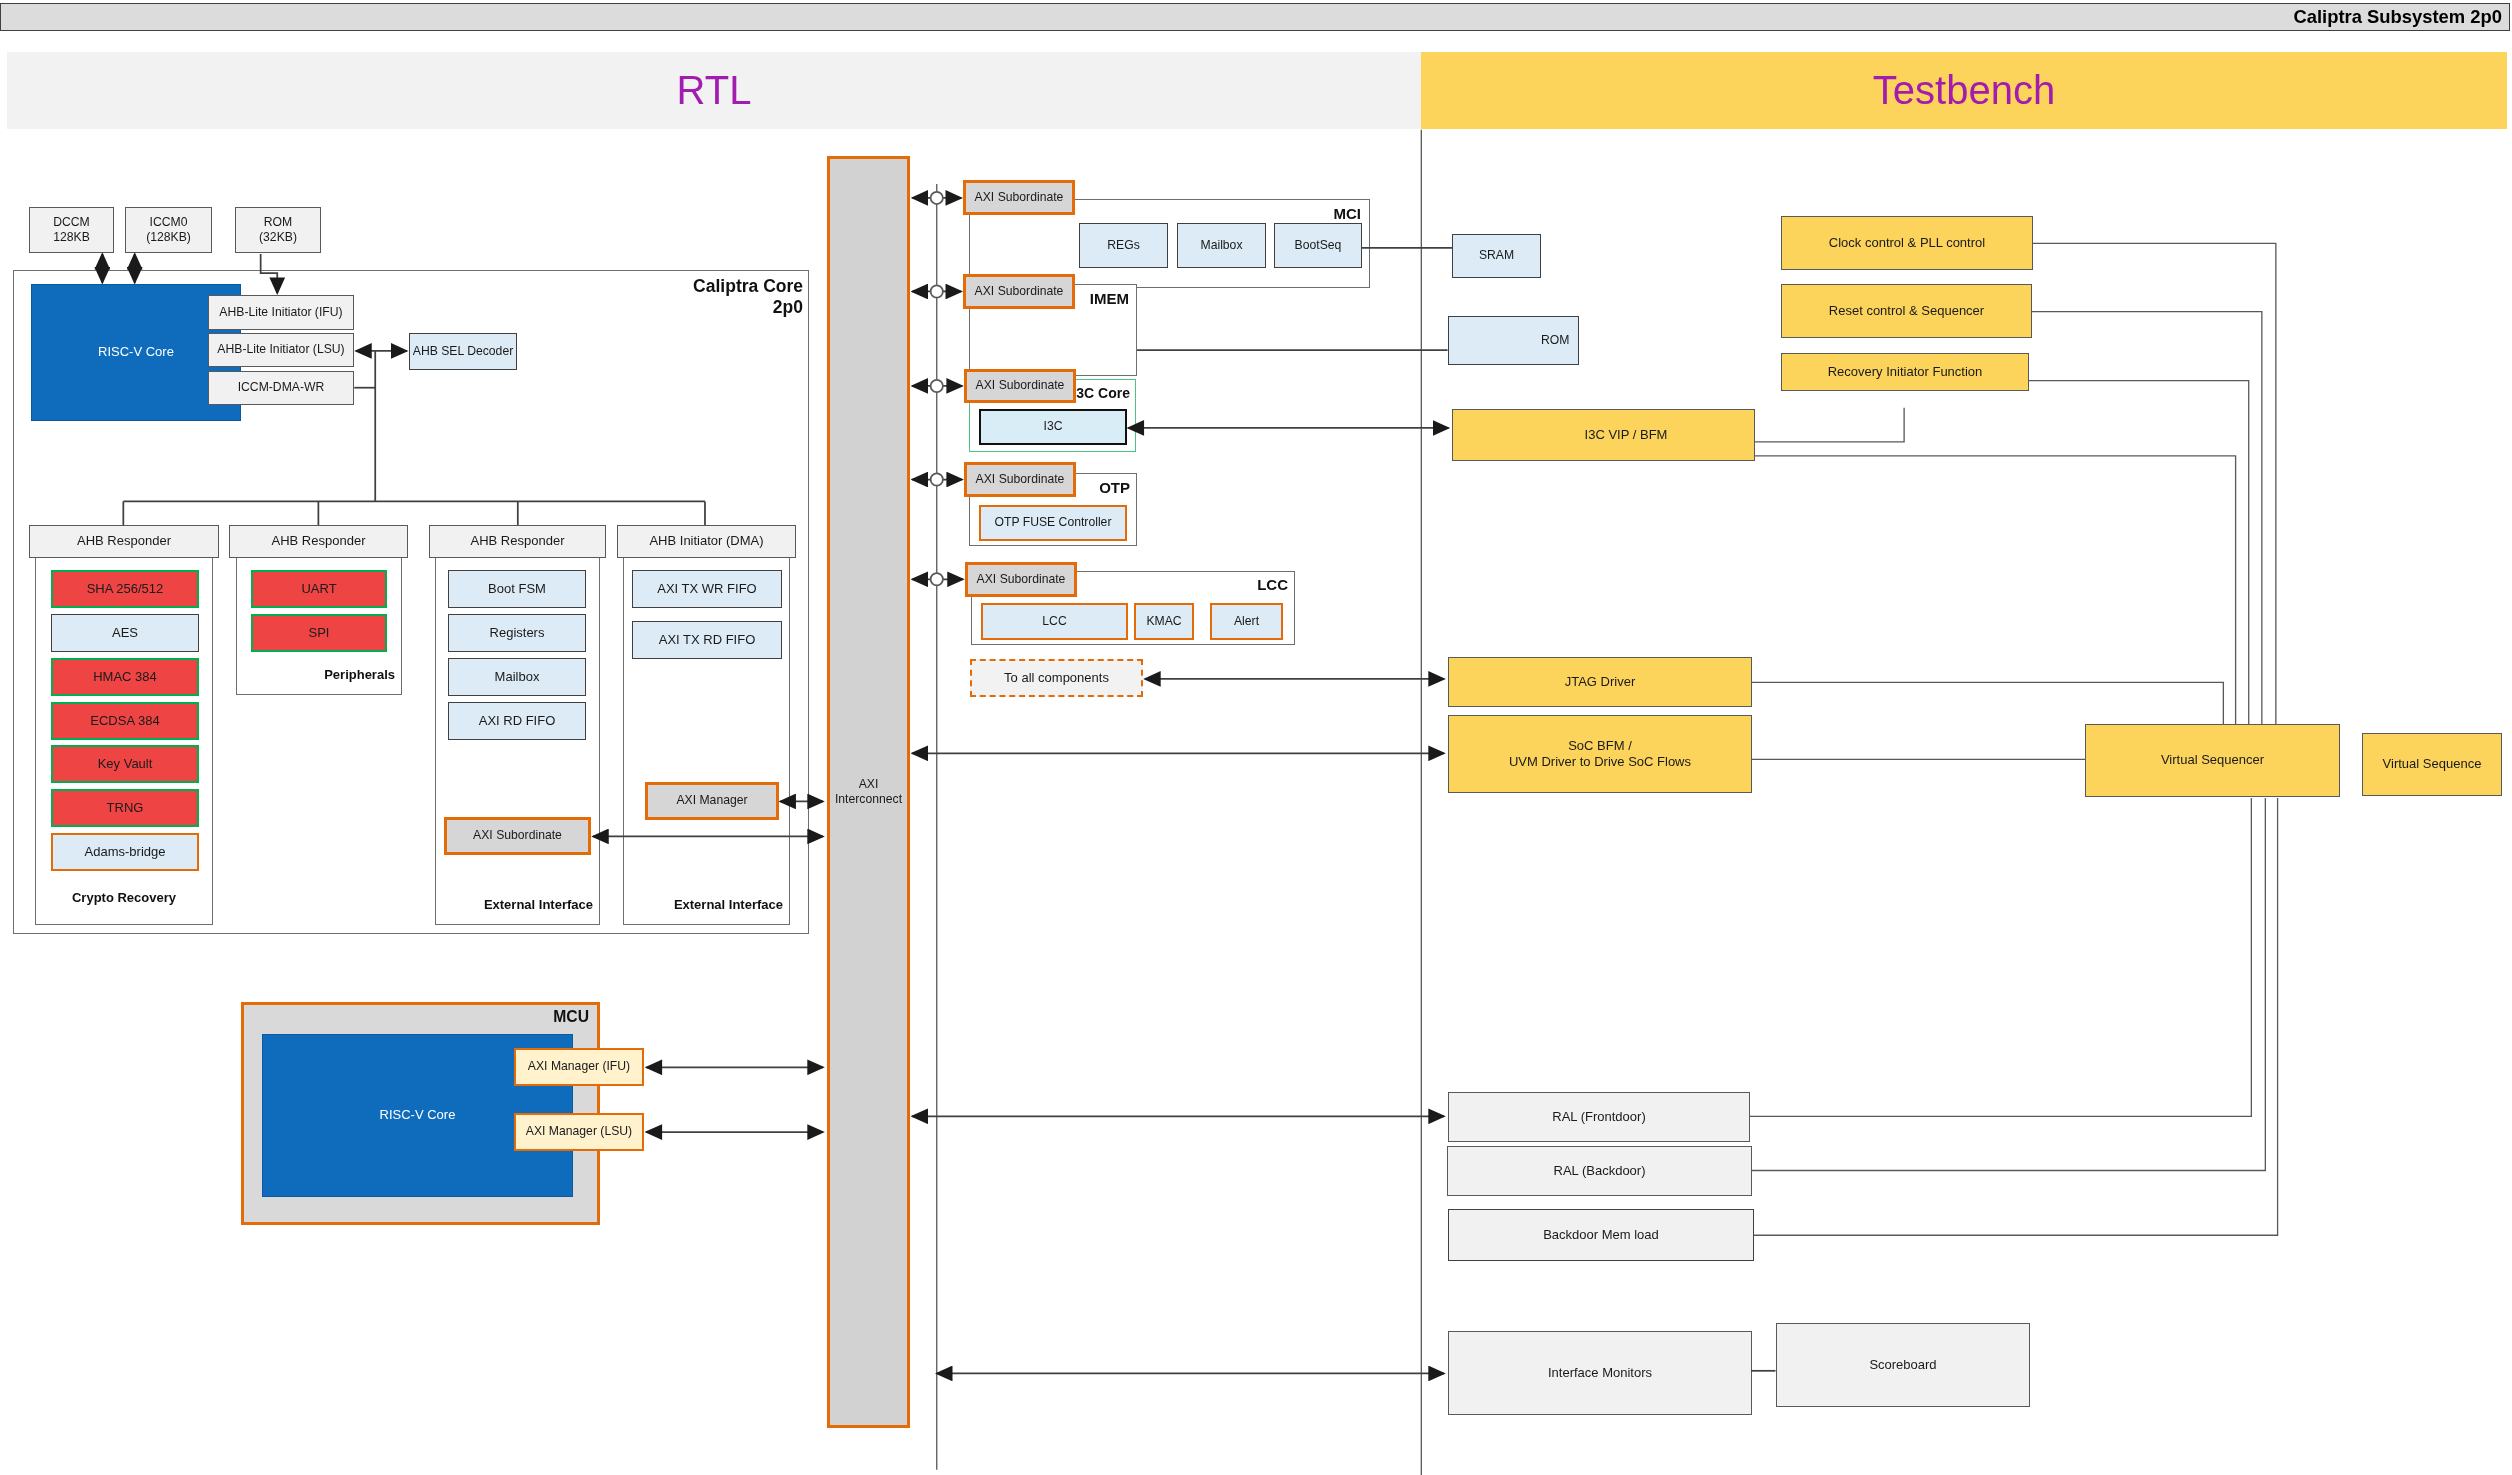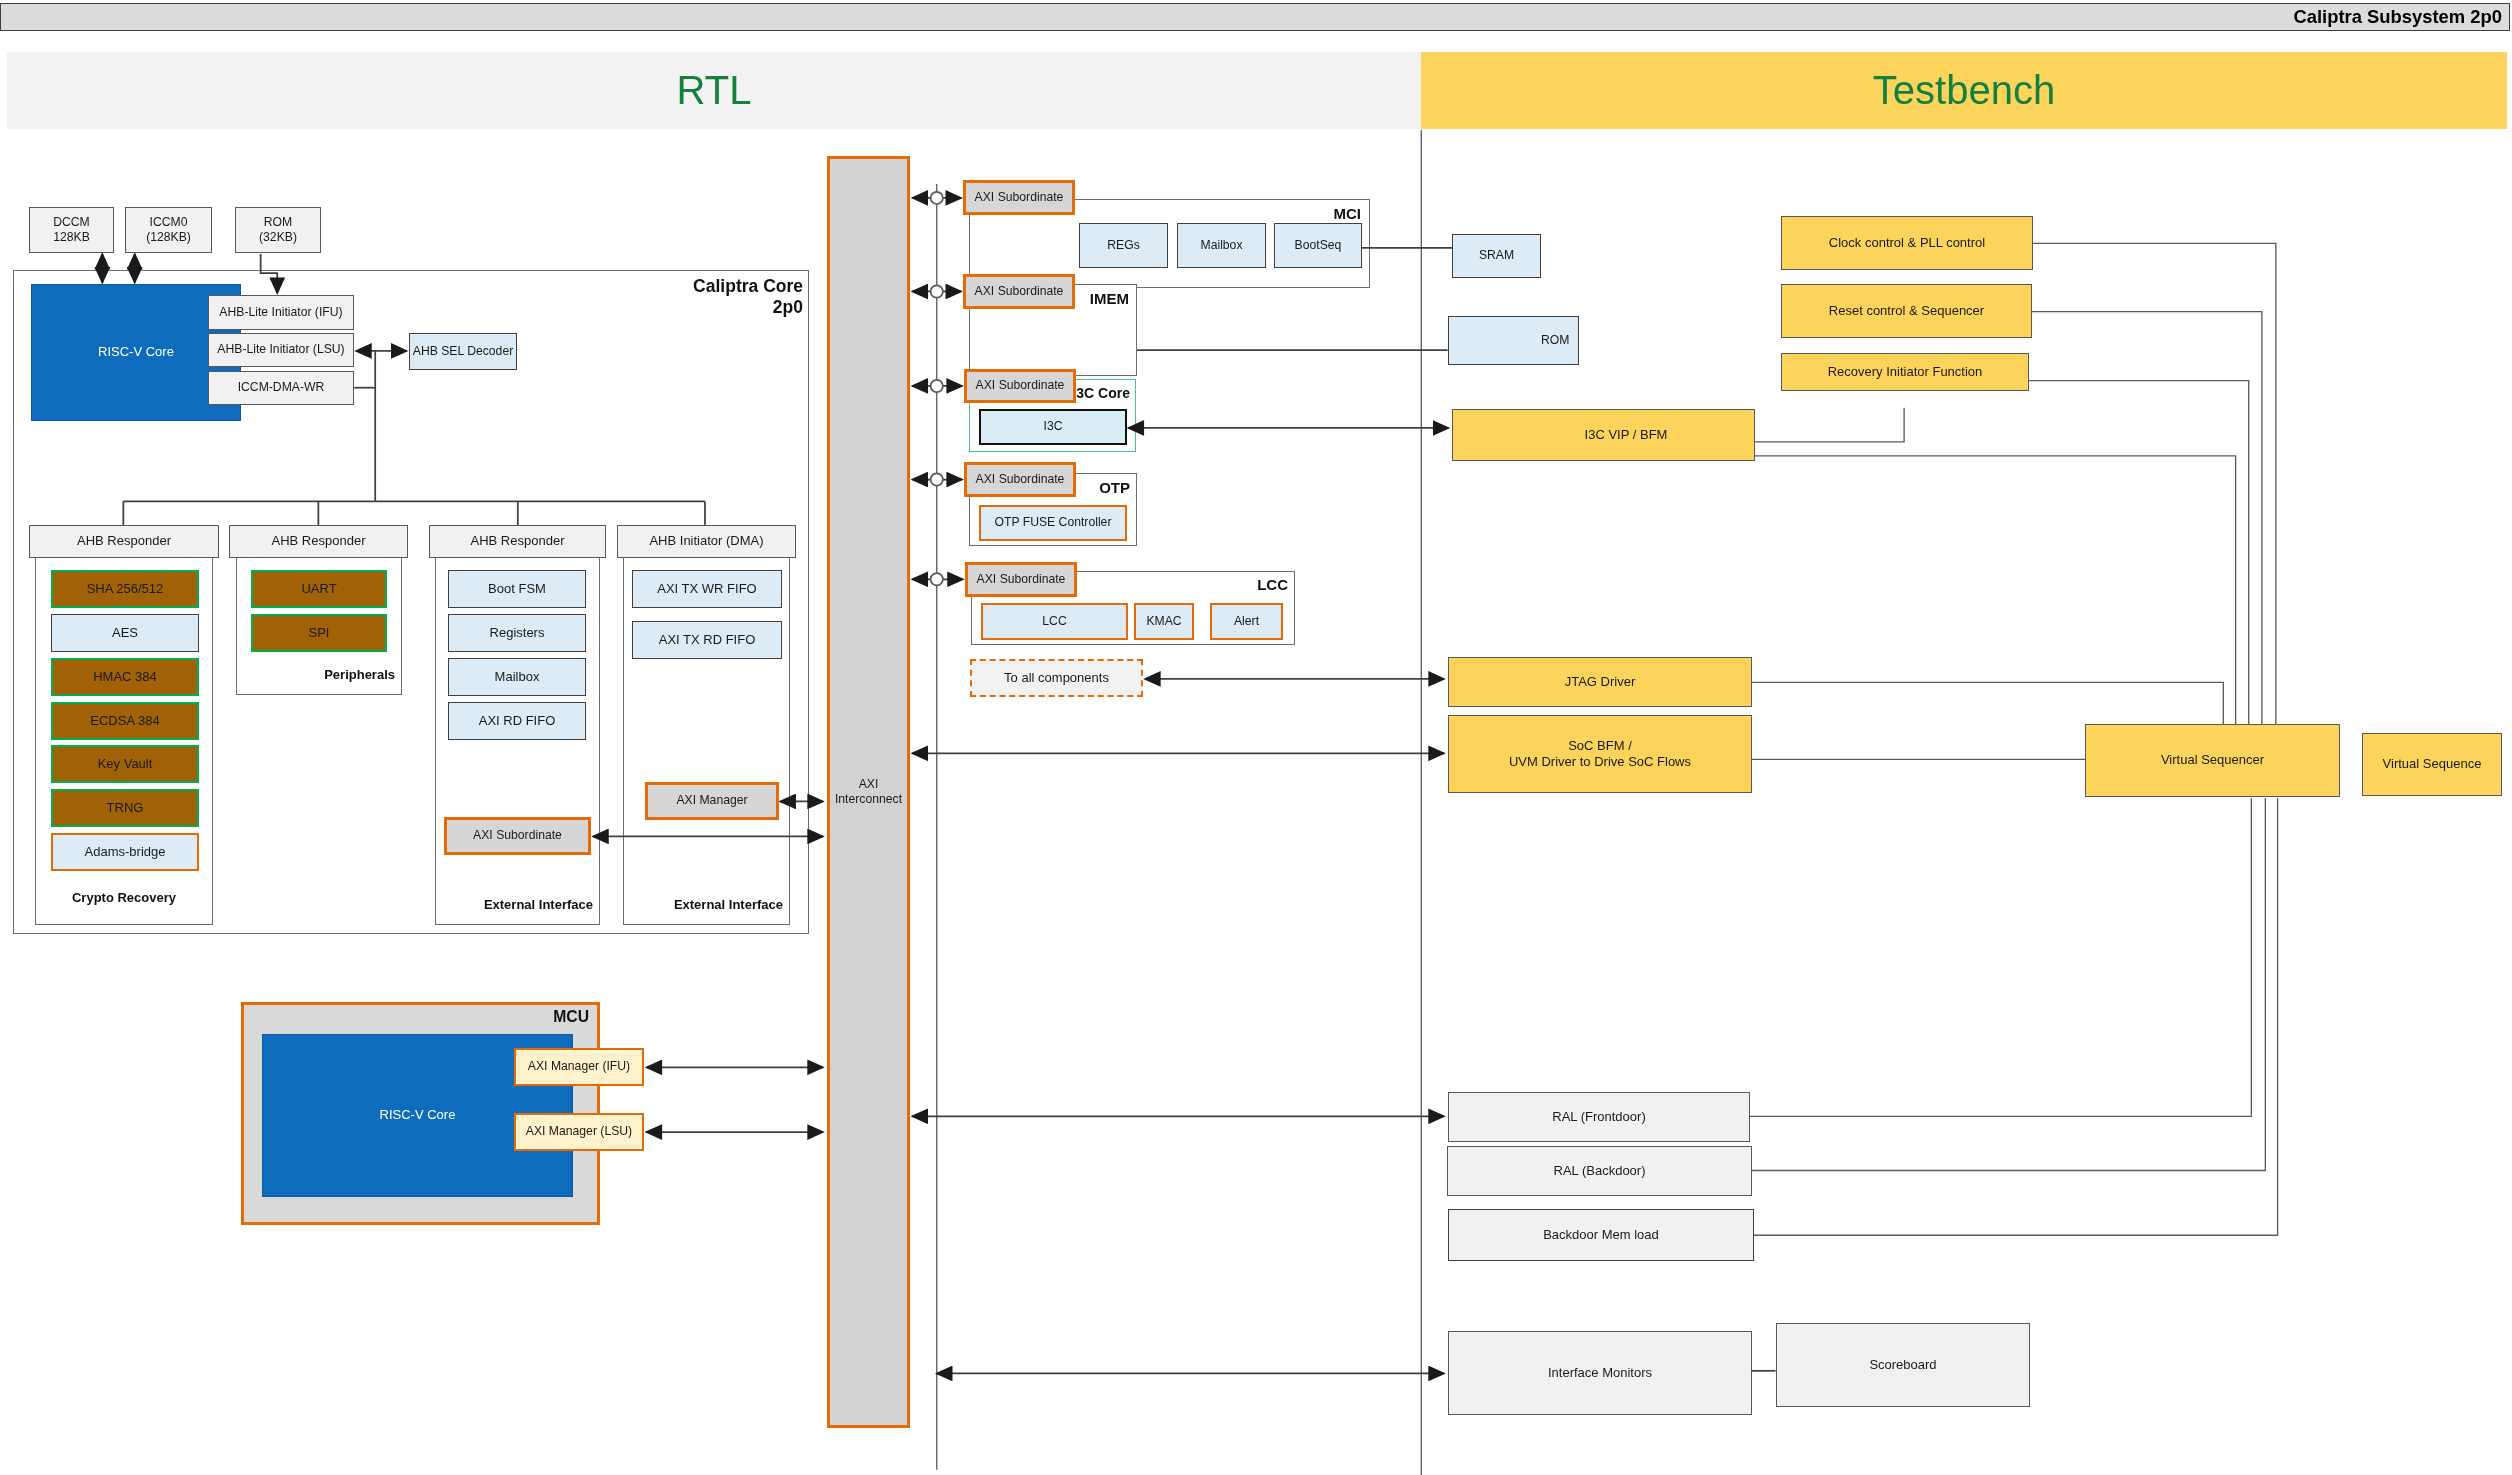--- a/index.html
+++ b/index.html
@@ -3,36 +3,36 @@
 <meta charset="utf-8">
 <style>
   html,body{margin:0;padding:0;background:#ffffff;font-family:"Liberation Sans",sans-serif;}
   #canvas{position:relative;width:2512px;height:1476px;background:#ffffff;overflow:hidden;}
   .abs{position:absolute;box-sizing:border-box;}
   .box{position:absolute;box-sizing:border-box;display:flex;align-items:center;justify-content:center;
        text-align:center;font-size:13px;color:#1a1a1a;white-space:pre-line;line-height:1.25;}
   .grayb   {background:#f1f1f1;border:1.7px solid #595959;}
   .whitec  {background:#ffffff;border:1.7px solid #6e6e6e;}
   .blueb   {background:#dcebf5;border:1.7px solid #404040;}
-  .greenb  {background:#a16207;border:2.6px solid #00B050;}
+  .greenb  {background:#ef4444;border:2.6px solid #00B050;}
   .orangeb {background:#dcebf5;border:2.6px solid #E36C09;}
   .blackb  {background:#d9edf7;border:2.6px solid #111111;}
   .subord  {background:#d6d6d6;border:3.5px solid #E36C09;}
   .cream   {background:#FFF2CC;border:2.6px solid #E36C09;}
   .yellow  {background:#FCD45C;border:1.7px solid #595959;}
   .light   {background:#f1f1f1;border:1.7px solid #595959;}
   .bluecore{background:#0F6CBD;border:0.9px solid #0a5a9e;color:#ffffff;}
   .dashedo {background:#f2f2f2;border:2.6px dashed #E36C09;font-size:13px;}
   .ctitle{position:absolute;font-weight:bold;font-size:17.5px;color:#111;}
   .ftr{position:absolute;font-weight:bold;font-size:13px;color:#111;}
   #topbar{position:absolute;left:0;top:2.6px;width:2510px;height:28px;background:#dcdcdc;
           border:1.7px solid #404040;box-sizing:border-box;display:flex;align-items:center;
           justify-content:flex-end;padding-right:7px;font-size:18.4px;font-weight:bold;}
   .bighdr{position:absolute;top:52px;height:77px;display:flex;align-items:center;justify-content:center;
-          font-size:40px;color:#15803d;}
+          font-size:40px;color:#a21caf;}
   svg{position:absolute;left:0;top:0;}
 </style>
 </head>
 <body>
 
 <div id="canvas">
 
   <div id="topbar">
     <span>Caliptra Subsystem 2p0</span>
   </div>

